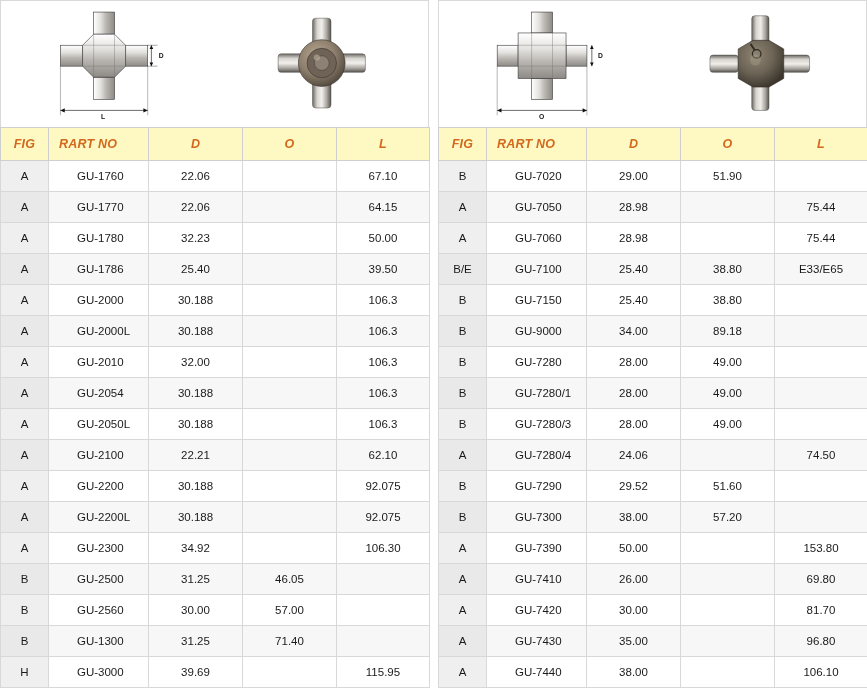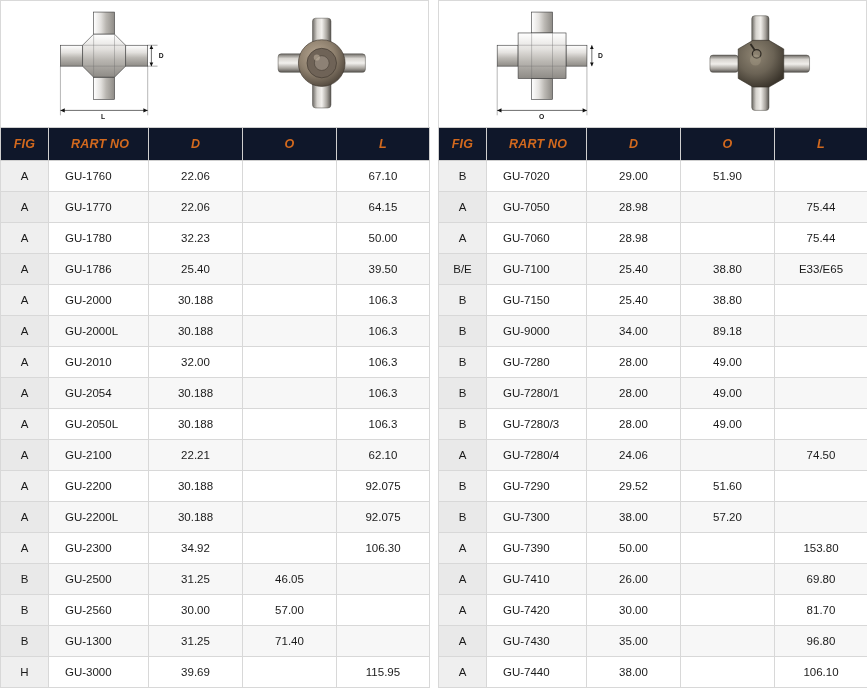--- a/index.html
+++ b/index.html
@@ -43,45 +43,45 @@
   .fig-svg{display:block;width:100%;height:100%;}
 
   
   table{
     border-collapse:collapse;
     width:100%;
     table-layout:fixed;
     font-size:11.5px;
   }
   thead th{
-    background:#0f172a;
+    background:#fef9c3;
     color:#d2691e;
     font-weight:bold;
     font-style:italic;
     font-size:12.5px;
     height:30px;
     border:1px solid #cfcfcf;
     text-align:center;
     letter-spacing:.2px;
   }
-  thead th.left{ text-align:left; padding-left:22px; }
+  thead th.left{ text-align:left; padding-left:10px; }
   tbody td{
     height:28px;
     border:1px solid #d8d8d8;
     text-align:center;
     color:#1a1a1a;
     background:#ffffff;
     font-size:11.5px;
     white-space:nowrap;
     overflow:hidden;
   }
   tbody tr:nth-child(even) td{ background:#f7f7f7; }
   tbody td.fig{ background:#efefef; font-weight:normal; }
   tbody tr:nth-child(even) td.fig{ background:#e9e9e9; }
-  tbody td.part{ text-align:left; padding-left:16px; }
+  tbody td.part{ text-align:left; padding-left:28px; }
 
   col.c-fig{width:48px;}
   col.c-part{width:100px;}
   col.c-d{width:94px;}
   col.c-o{width:94px;}
   col.c-l{width:93px;}
 </style>
 </head>
 <body>
 

